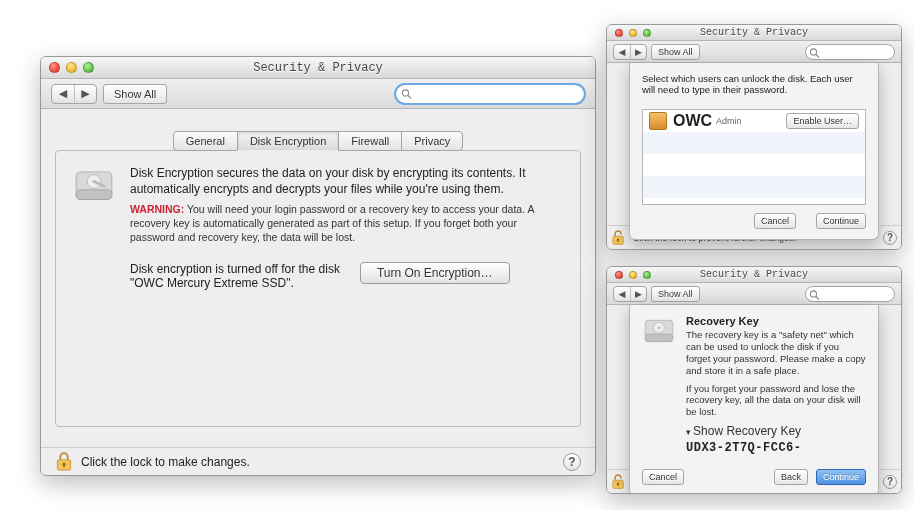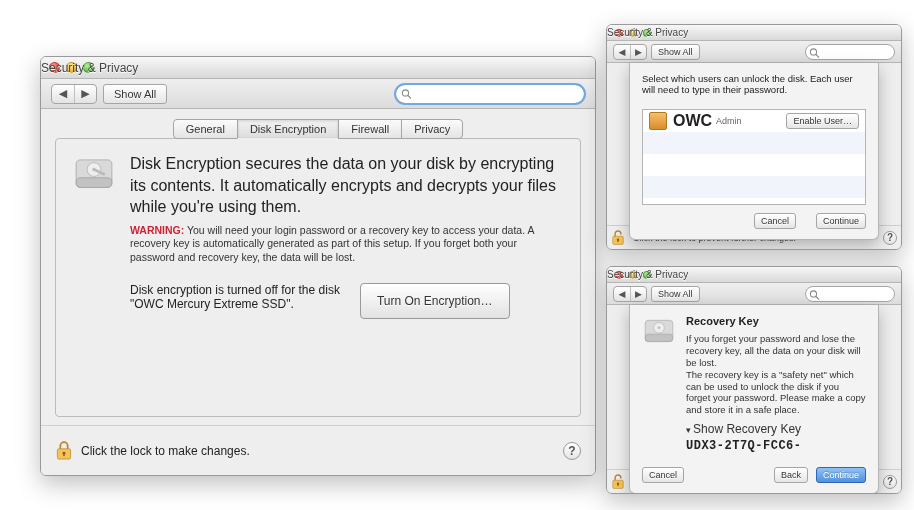--- a/index.html
+++ b/index.html
@@ -41,23 +41,24 @@
     display: flex; gap: 6px;
   }
   .dot {
     width: 11px; height: 11px; border-radius: 50%;
     border: 1px solid rgba(0,0,0,.2);
   }
   .dot.red    { background: radial-gradient(circle at 35% 30%, #ff9a90, #f25448 55%, #d6332a); }
   .dot.yellow { background: radial-gradient(circle at 35% 30%, #ffe89a, #f5c33b 55%, #d99e1c); }
   .dot.green  { background: radial-gradient(circle at 35% 30%, #b7efa0, #68cc4e 55%, #3fa42d); }
   .title {
-    position: absolute; left: 0; right: 0; text-align: left;
+    position: absolute; left: 0; right: 0; text-align: center;
     font-size: 12px; color: #444; text-shadow: 0 1px 0 #fff;
     pointer-events: none;
+    font-family: Liberation Mono, monospace;
   }
   .toolbar {
     height: 30px;
     background: linear-gradient(#efefef, #dcdcdc);
     border-bottom: 1px solid #b5b5b5;
     padding: 0 10px;
     display: flex;
     align-items: center;
     gap: 6px;
     flex: none;
@@ -110,21 +111,21 @@
   .search.unfocused input { outline: none; }
   .search .mag {
     position: absolute; left: 6px; top: 50%; transform: translateY(-50%);
     width: 11px; height: 11px;
   }
   .search .mag svg { width: 11px; height: 11px; }
 
   .content {
     flex: 1;
     background: #eeeeee;
-    padding: 8px 14px;
+    padding: 20px 14px;
     display: flex;
     flex-direction: column;
     position: relative;
   }
 
   
   .tabbar {
     display: flex;
     justify-content: center;
     margin-top: 2px;
@@ -161,42 +162,42 @@
     display: flex;
     gap: 14px;
     min-height: 0;
   }
   .hd-icon {
     width: 44px; height: 50px; flex: none;
   }
   .hd-icon svg { width: 44px; height: 44px; }
 
   .body-col { flex: 1; }
-  .para { font-size: 16px; color: #222; margin-bottom: 6px; line-height: 1.35; }
+  .para { font-size: 12px; color: #222; margin-bottom: 6px; line-height: 1.35; }
   .warn-label { color: #c23; font-weight: bold; }
   .fine { font-size: 10.5px; color: #333; line-height: 1.3; }
   .status-row {
     display: flex; align-items: flex-start; gap: 20px; margin-top: 18px;
   }
   .status-text { font-size: 12px; max-width: 250px; }
   .big-btn {
-    height: 36px;
+    height: 22px;
     border: 1px solid #9a9a9a;
     border-radius: 4px;
     background: linear-gradient(#ffffff,#e2e2e2);
     padding: 0 16px;
     font-size: 12px;
     display: inline-flex; align-items: center; justify-content: center;
     color: #333;
     text-shadow: 0 1px 0 #fff;
   }
 
   .footer {
     border-top: 1px solid #cfcfcf;
-    height: 50px;
+    height: 28px;
     background: #eeeeee;
     display: flex; align-items: center;
     padding: 0 14px;
     gap: 8px;
     flex: none;
   }
   .lock-icon { width: 18px; height: 22px; flex:none; }
   .lock-icon svg { width: 18px; height: 22px; }
   .help {
     width: 18px; height:18px; border-radius:50%;
@@ -450,22 +451,22 @@
         <div class="hd-icon">
           <svg viewBox="0 0 64 64">
             <rect x="6" y="10" width="52" height="40" rx="6" fill="#d9d9d9" stroke="#9a9a9a"></rect>
             <rect x="6" y="36" width="52" height="14" rx="6" fill="#c2c2c2" stroke="#9a9a9a"></rect>
             <circle cx="32" cy="24" r="10" fill="#eee" stroke="#aaa"></circle>
             <circle cx="32" cy="24" r="2.5" fill="#bbb"></circle>
           </svg>
         </div>
         <div style="flex:1;">
           <h4>Recovery Key</h4>
+          <div class="p">The recovery key is a "safety net" which can be used to unlock the disk if you forget your password. Please make a copy and store it in a safe place.</div>
           <div class="p" style="margin-top:6px;">If you forget your password and lose the recovery key, all the data on your disk will be lost.</div>
-          <div class="p">The recovery key is a "safety net" which can be used to unlock the disk if you forget your password. Please make a copy and store it in a safe place.</div>
           <div class="disclose" style="margin-top:6px;">Show Recovery Key</div>
           <div class="key">UDX3-2T7Q-FCC6-</div>
         </div>
       </div>
       <div class="btnrow" style="justify-content:space-between;">
         <span class="btn small">Cancel</span>
         <span style="display:flex; gap:8px;">
           <span class="btn small">Back</span>
           <span class="btn small" style="background:linear-gradient(#8fc1f6,#4f92e0); border-color:#2e66b4; color:#fff; text-shadow:0 -1px 0 rgba(0,0,0,.2);">Continue</span>
         </span>

